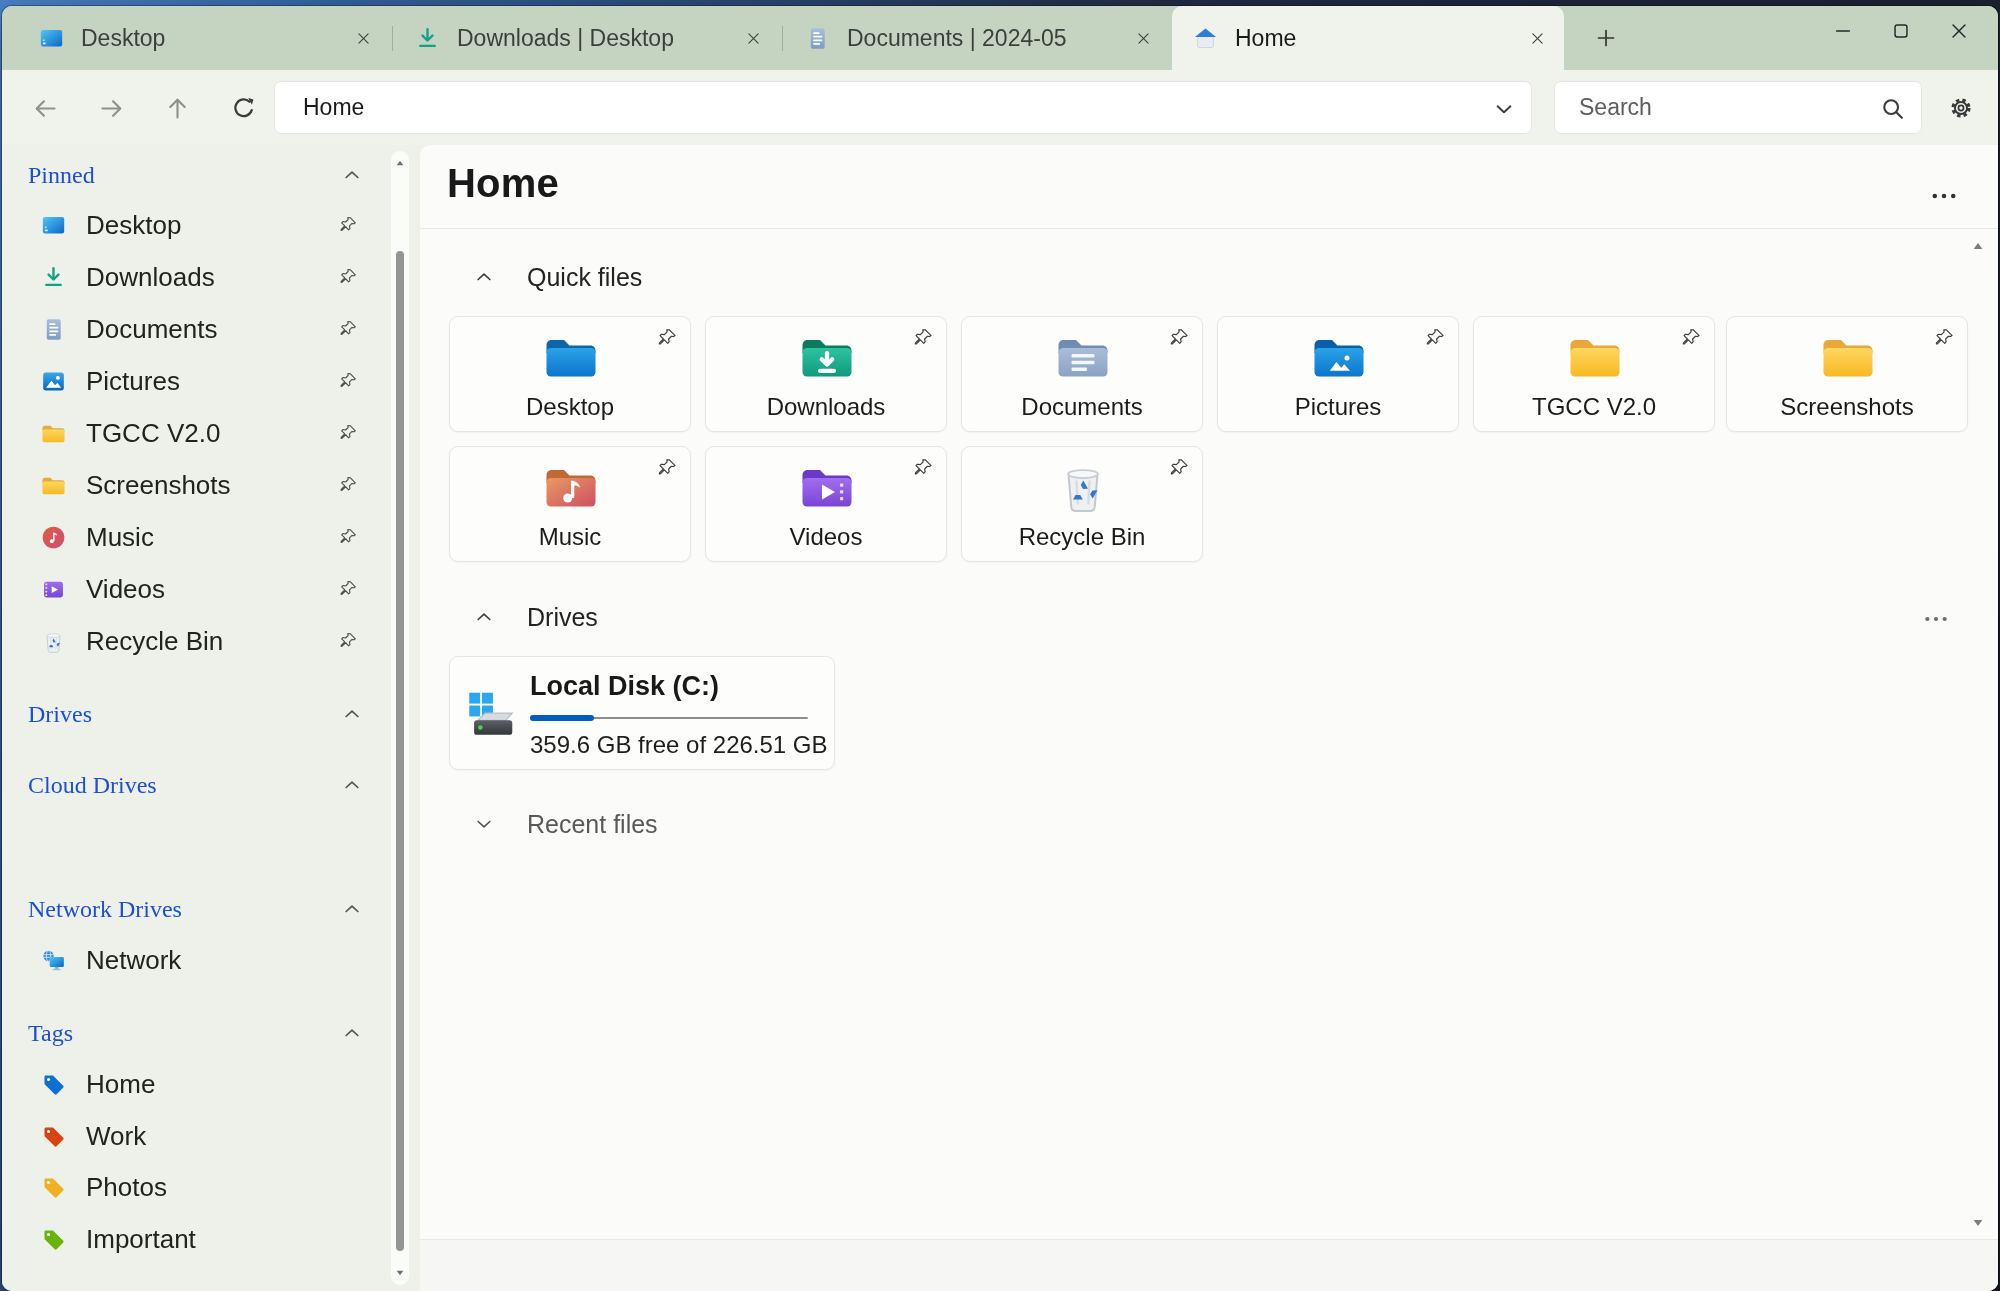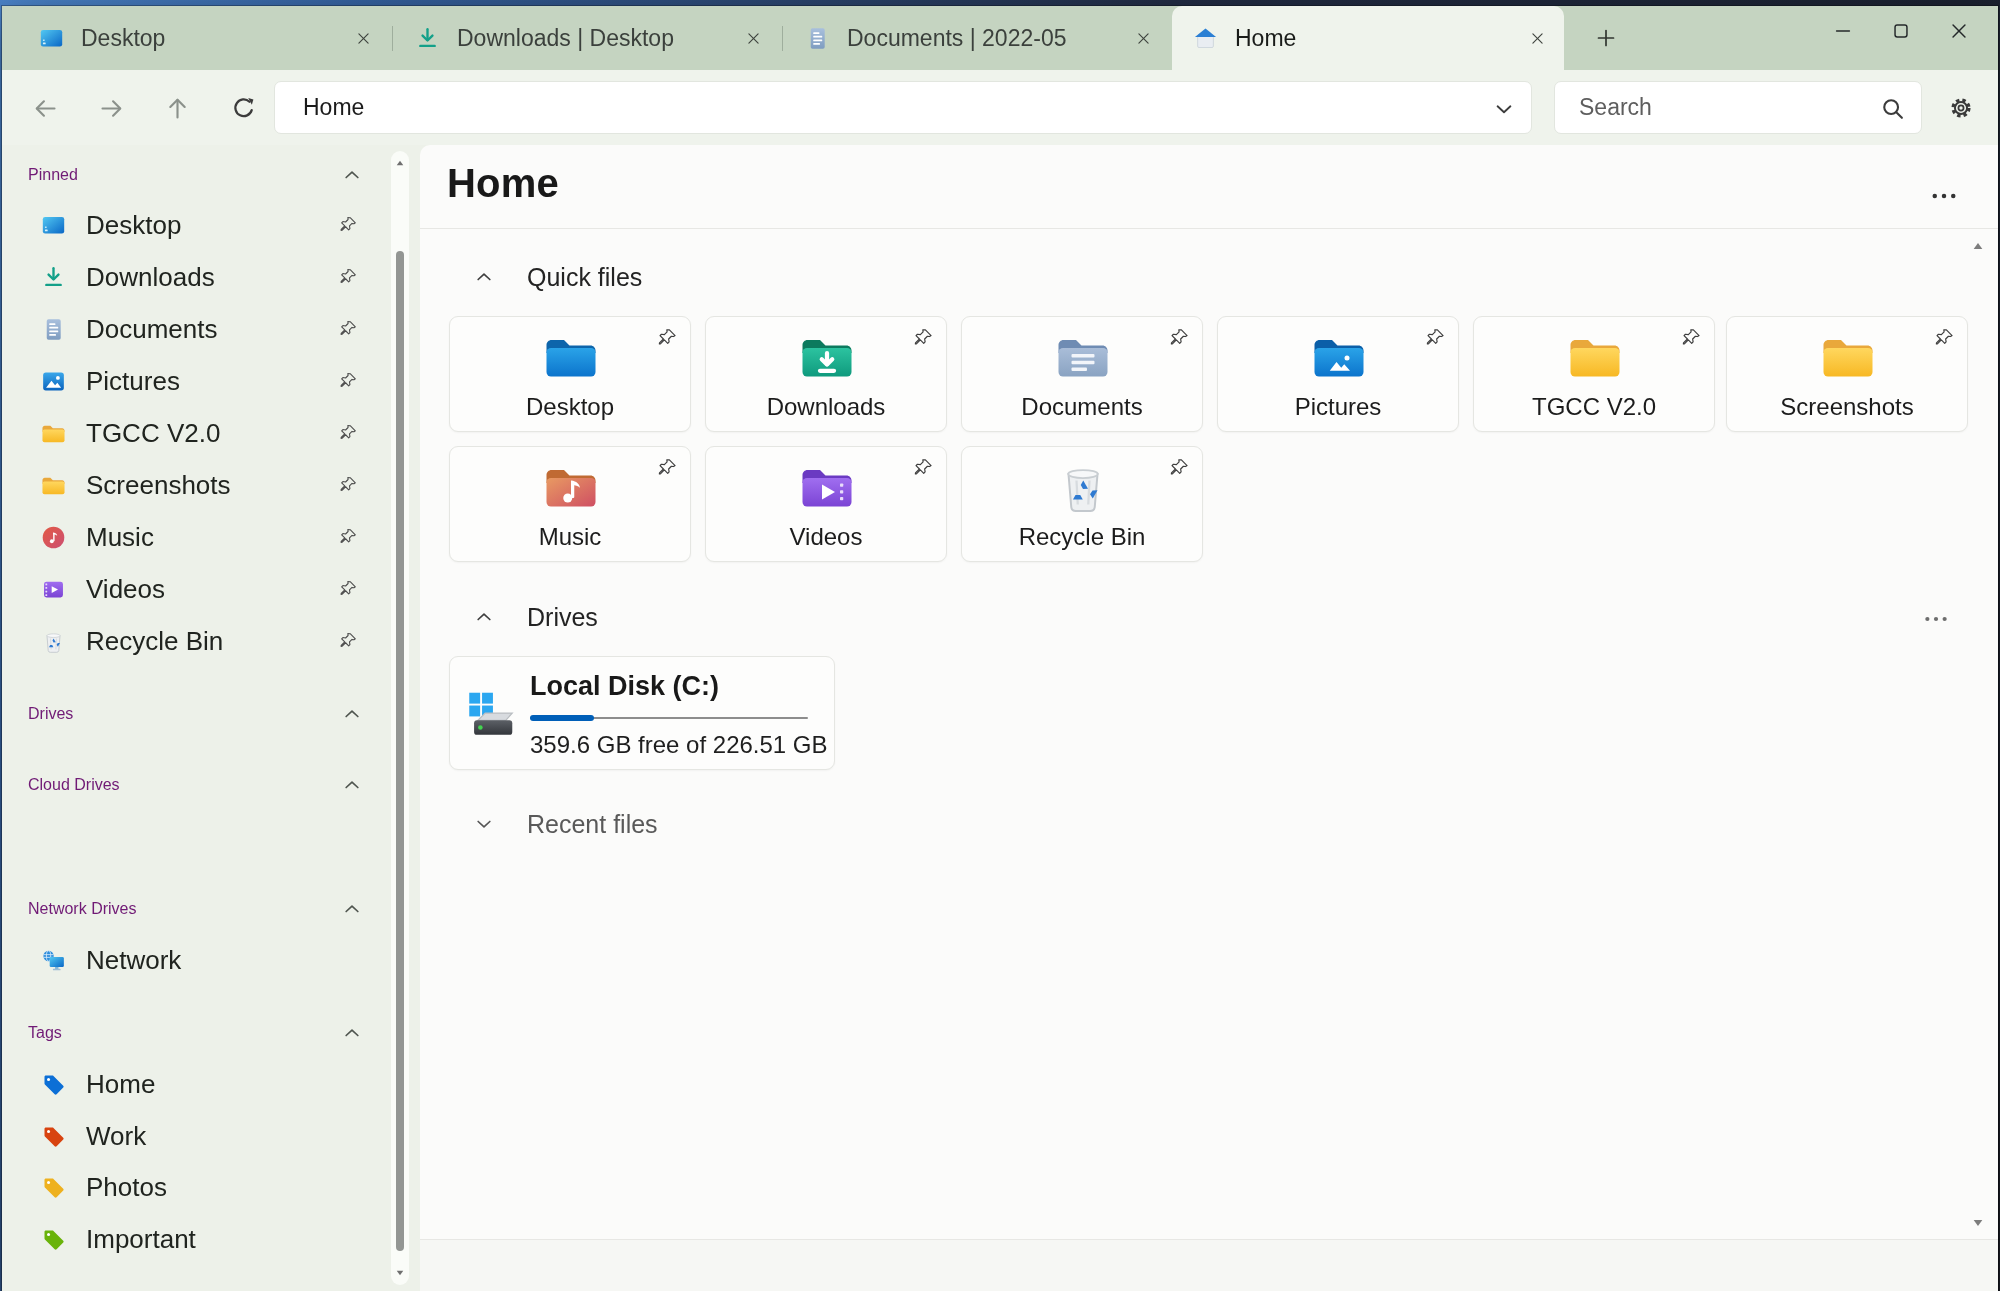--- a/index.html
+++ b/index.html
@@ -5,21 +5,21 @@
   * { margin:0; padding:0; box-sizing:border-box; }
   html,body { width:2000px; height:1291px; }
   body {
     position:relative; overflow:hidden;
     font-family:"Liberation Sans", sans-serif;
     background:linear-gradient(115deg,#4b83c8 0%, #35619f 14%, #222c44 45%, #171a22 100%);
   }
   svg.use { display:block; }
   .window {
     position:absolute; left:2px; top:6px; width:1996px; height:1285px;
-    border-radius:0; overflow:hidden; background:#eff3ec;
+    border-radius:10px; overflow:hidden; background:#eff3ec;
     box-shadow:0 0 0 1px rgba(0,0,0,.28), 0 14px 40px rgba(0,0,0,.45);
   }
   
   .tabbar { position:absolute; left:0; top:0; right:0; height:64px; background:#c5d4c1; }
   .tab { position:absolute; top:0; height:64px; display:flex; align-items:center; padding:0 18px 0 20px; }
   .tab .tic { width:27px; height:27px; flex:0 0 auto; }
   .tab .tlabel { font-size:23px; color:#3b403c; margin-left:16px; flex:1 1 auto; white-space:nowrap; overflow:hidden; }
   .tab .tclose { width:17px; height:17px; color:#3e433e; flex:0 0 auto; margin-left:12px; }
   .tab.active { background:#eff3ec; border-radius:10px 10px 0 0; }
   .tab.active .tlabel { color:#191b19; font-weight:400; }
@@ -48,21 +48,21 @@
   .searchbox input::placeholder { color:#5e5e5e; opacity:1; }
   .search-mag { position:absolute; right:14px; top:13px; width:28px; height:28px; color:#3b3b3b; }
   .gearbtn { position:absolute; left:1938px; top:17px; width:42px; height:42px; color:#3a3a3a;
     display:flex; align-items:center; justify-content:center; }
   .gearbtn svg { width:28px; height:28px; }
   
   .content { position:absolute; left:0; top:139px; right:0; bottom:0; background:#edf1e9; }
   
   .sidebar { position:absolute; left:0; top:0; width:418px; height:100%; }
   .shdr { position:absolute; left:0; width:388px; height:40px; display:flex; align-items:center; padding-left:26px; }
-  .shdr-label { font-size:16px; color:#701a75; }
+  .shdr-label { font-size:24px; color:#1d4ed8;font-family:Liberation Serif, serif; }
   .shdr .chev { position:absolute; right:28px; width:20px; height:20px; color:#4f554f; }
   .sitem { position:absolute; left:6px; width:376px; height:52px; display:flex; align-items:center;
     padding-left:32px; border-radius:6px; }
   .sitem .ic { width:27px; height:27px; flex:0 0 auto; }
   .sitem .slabel { font-size:26px; color:#20241f; margin-left:19px; white-space:nowrap; }
   .sitem .spin { position:absolute; right:26px; width:20px; height:20px; color:#4c4c4c; }
   .sscroll { position:absolute; left:389px; top:6px; width:18px; height:1134px; background:#fafcf8; border-radius:9px; }
   .sscroll .tri { position:absolute; left:3px; width:12px; height:12px; color:#6f6f6f; }
   .sscroll .thumb { position:absolute; left:5px; top:100px; width:8px; height:1000px; background:#939693; border-radius:5px; }
   
@@ -382,21 +382,21 @@
       <span class="tlabel">Downloads | Desktop</span>
       <svg class="use tclose">
           <use href="#sym-close"></use>
         </svg>
     </div>
     <div class="tabsep" style="left:780px"></div>
     <div class="tab" style="left:782px;width:386px">
       <svg class="use tic">
           <use href="#sym-doc"></use>
         </svg>
-      <span class="tlabel">Documents | 2022-05</span>
+      <span class="tlabel">Documents | 2024-05</span>
       <svg class="use tclose">
           <use href="#sym-close"></use>
         </svg>
     </div>
     <div class="tab active" style="left:1170px;width:392px">
       <svg class="use tic">
           <use href="#sym-house"></use>
         </svg>
       <span class="tlabel">Home</span>
       <svg class="use tclose">

